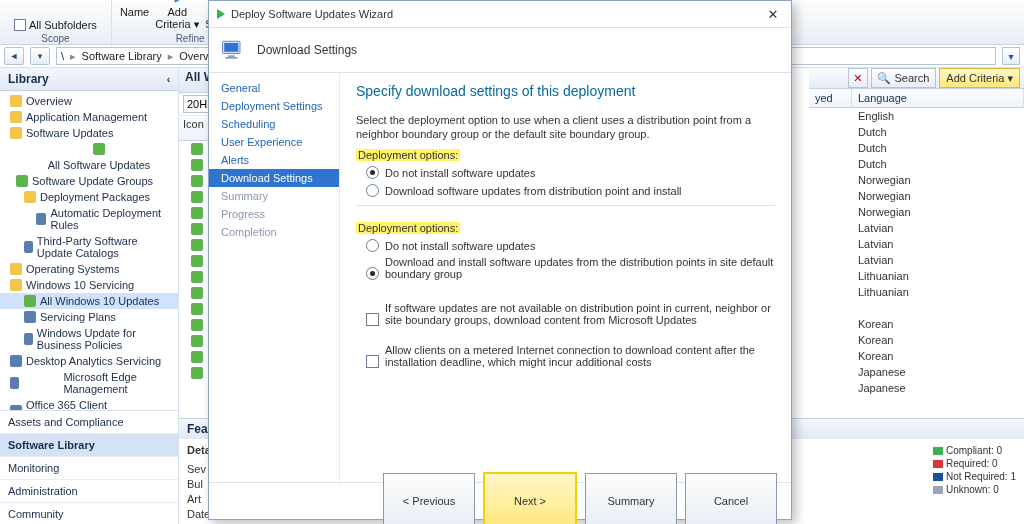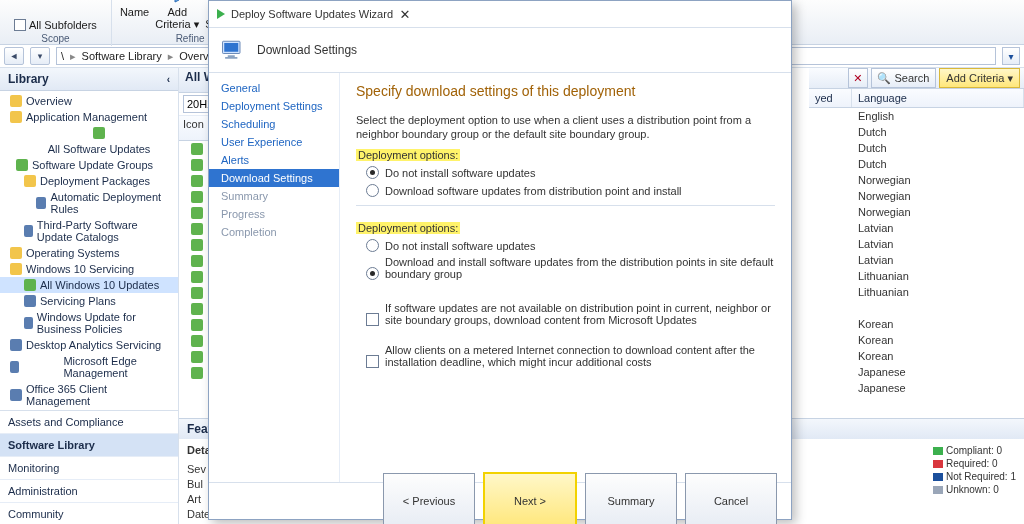--- a/index.html
+++ b/index.html
@@ -51,34 +51,34 @@
   .details-pane{border-top:1px solid #c7d3e3;}
   .details-head{background:linear-gradient(#f3f7fc,#e1e9f5);padding:3px 8px;font-weight:600;font-size:12px;color:#1b2c4a;}
   .details-body{padding:4px 8px;font-size:11px;color:#333;line-height:15px;}
 
   .status-legend{position:absolute;right:8px;bottom:30px;font-size:10px;line-height:13px;}
   .status-legend .dotc{display:inline-block;width:10px;height:8px;margin-right:3px;vertical-align:middle;}
 
   
   .overlay{position:absolute;left:208px;top:0;width:582px;height:524px;z-index:50;}
   .dialog{position:absolute;left:0;top:0;width:582px;height:518px;background:#fff;border:1px solid #8da3c2;box-shadow:4px 4px 10px rgba(0,0,0,.25);display:flex;flex-direction:column;}
-  .dlg-titlebar{height:26px;display:flex;align-items:center;justify-content:flex-start;padding:0 6px 0 8px;border-bottom:1px solid #d7e0ec;}
+  .dlg-titlebar{height:26px;display:flex;align-items:center;justify-content:space-between;padding:0 6px 0 8px;border-bottom:1px solid #d7e0ec;}
   .dlg-titlebar .t{display:flex;align-items:center;gap:6px;font-size:11px;}
   .arrow-ico{width:0;height:0;border-top:5px solid transparent;border-bottom:5px solid transparent;border-left:8px solid #3cb04e;}
   .dlg-close{width:24px;height:18px;display:flex;align-items:center;justify-content:center;font-size:13px;color:#333;}
   .dlg-header{height:40px;display:flex;align-items:center;gap:10px;padding:2px 10px;border-bottom:1px solid #d7e0ec;}
   .pc-ico{width:28px;height:28px;}
   .dlg-body{flex:1;display:flex;min-height:0;}
   .dlg-nav{width:130px;border-right:1px solid #e6edf7;padding:6px 0;}
   .dlg-nav .item{padding:3px 12px;font-size:11px;color:#2066c2;cursor:default;}
   .dlg-nav .item.done{color:#2066c2;}
   .dlg-nav .item.sel{background:#2f74d0;color:#fff;}
   .dlg-nav .item.future{color:#8a98ad;}
   .dlg-content{flex:1;padding:10px 16px 6px 16px;overflow:auto;}
-  .dlg-h1{color:#a16207;font-size:14px;margin:0 0 14px 0;}
+  .dlg-h1{color:#0369a1;font-size:14px;margin:0 0 14px 0;}
   .dlg-p{font-size:11px;color:#333;margin:0 0 8px 0;line-height:14px;}
   .hl{background:#fff36a;display:inline-block;padding:0 2px;}
   .opt{display:flex;align-items:flex-end;gap:6px;margin:4px 0 4px 10px;font-size:11px;}
   .radio{width:11px;height:11px;border:1px solid #6c7c94;border-radius:50%;display:flex;align-items:center;justify-content:center;margin-top:1px;flex-shrink:0;}
   .radio.checked::after{content:"";width:5px;height:5px;background:#2a2a2a;border-radius:50%;}
   .chk{width:11px;height:11px;border:1px solid #6c7c94;margin-top:1px;flex-shrink:0;}
   .sep{border-top:1px solid #d7e0ec;margin:8px 0;}
   .dlg-footer{height:36px;border-top:1px solid #d7e0ec;display:flex;align-items:center;justify-content:flex-end;gap:8px;padding:0 14px;}
   .btn{min-width:70px;height:22px;border:1px solid #8a98ad;background:linear-gradient(#fdfdfd,#e7ecf4);font-size:11px;display:flex;align-items:center;justify-content:center;padding:16px 10px;}
   .btn.primary{border:2px solid #f2d200;background:linear-gradient(#fff7c8,#ffe77a);}
@@ -146,20 +146,24 @@
       <span style="font-size:10px;">‹</span>
     </div>
     <div class="tree" id="tree">
         <div class="tree-item" style="padding-left: 10px;">
           <span class="ic" style="background:#f2c54b;border-radius:2px;"></span>
           <span>Overview</span>
         </div>
         <div class="tree-item" style="padding-left: 10px;">
           <span class="ic" style="background:#f2c54b;border-radius:2px;"></span>
           <span>Application Management</span>
+        </div>
+        <div class="tree-item" style="padding-left: 10px;">
+          <span class="ic" style="background:#f2c54b;border-radius:2px;"></span>
+          <span>Software Updates</span>
         </div>
         <div class="tree-item" style="padding-left: 24px; flex-direction: column;">
           <span class="ic" style="background:#5fb34e;border-radius:2px;"></span>
           <span>All Software Updates</span>
         </div>
         <div class="tree-item" style="padding-left: 16px;">
           <span class="ic" style="background:#5fb34e;border-radius:2px;"></span>
           <span>Software Update Groups</span>
         </div>
         <div class="tree-item" style="padding-left: 24px;">

